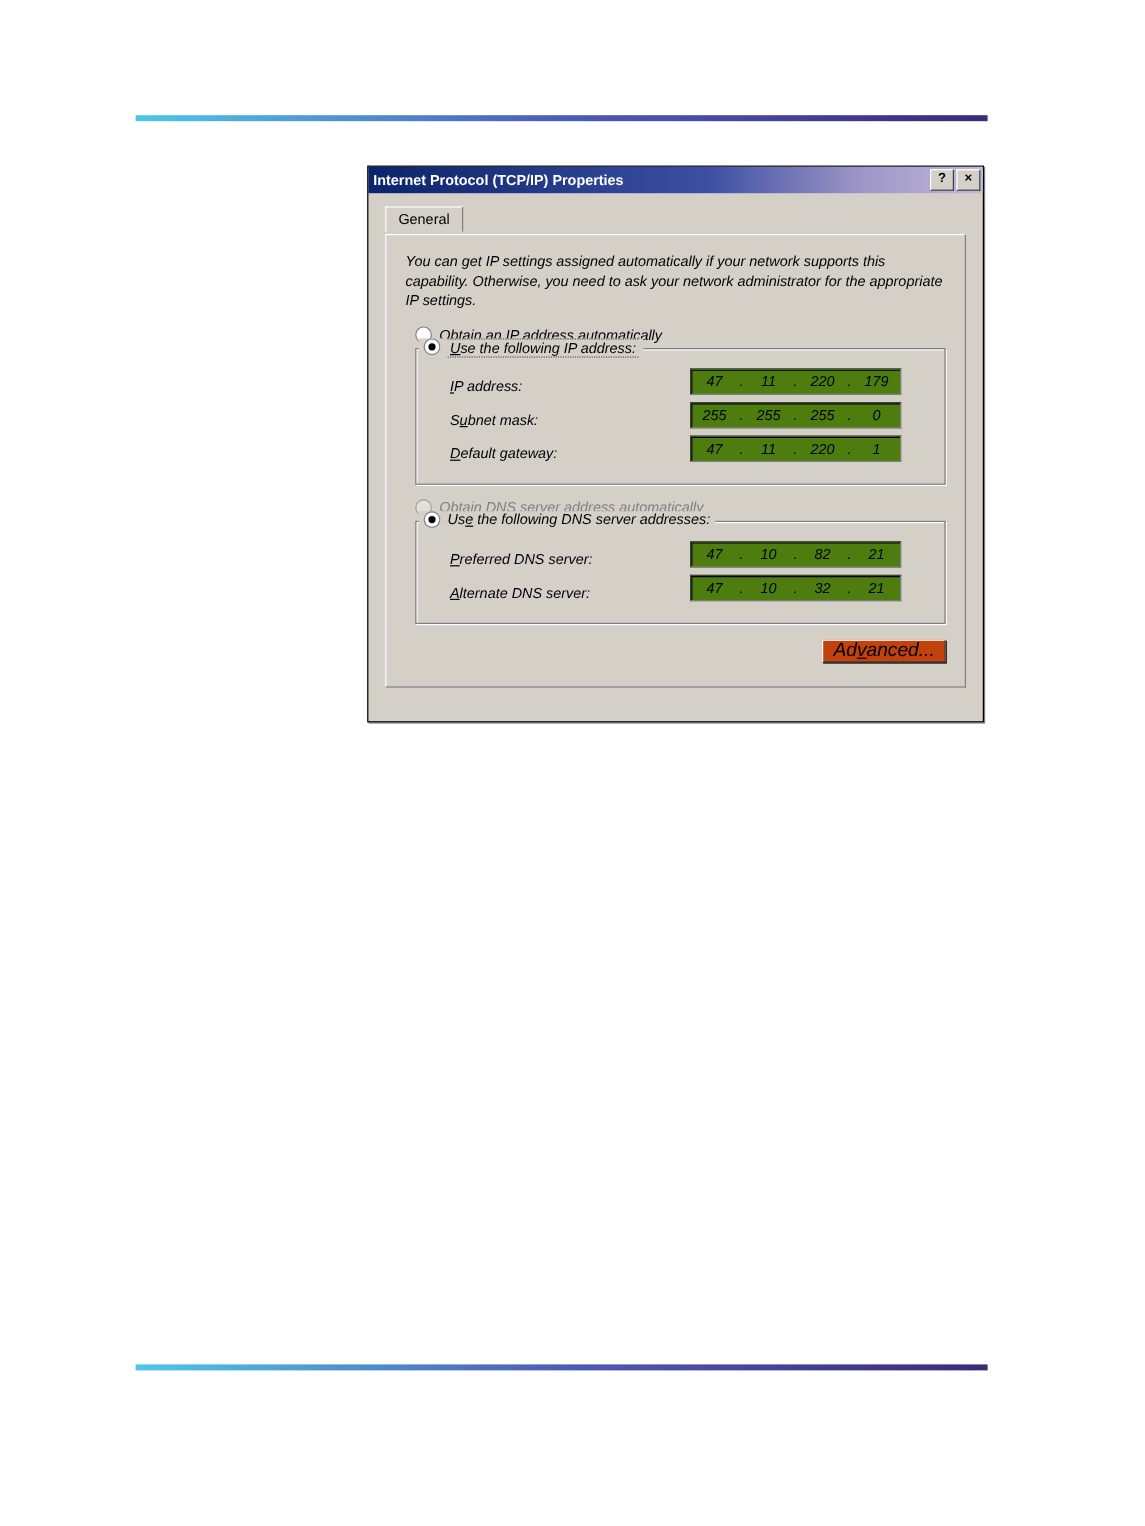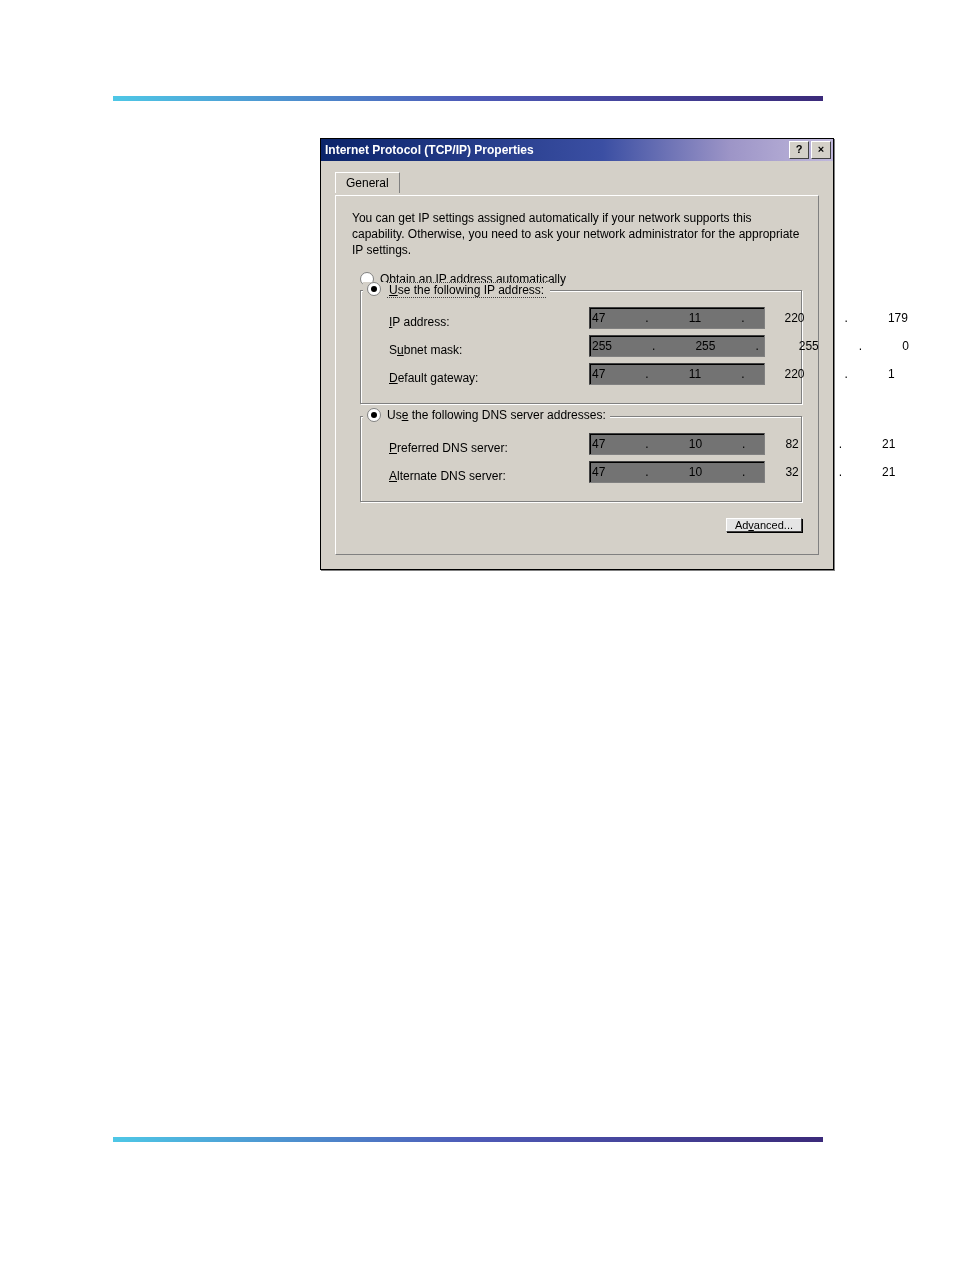--- a/index.html
+++ b/index.html
@@ -21,21 +21,21 @@
     width: 710px;
     height: 5px;
     background: linear-gradient(to right, #4ec7e6 0%, #4e5bb8 50%, #3b2a7a 100%);
   }
   .grad-top { top: 96px; }
   .grad-bottom { top: 1137px; }
 
   
   .dialog {
     position: absolute;
-    left: 320px;
+    left: 306px;
     top: 138px;
     width: 512px;
     background: #d4d0c8;
     border: 1px solid #000;
     box-shadow: 1px 1px 0 #808080;
   }
   .titlebar {
     height: 22px;
     line-height: 22px;
     background: linear-gradient(to right, #0a246a 0%, #3b4fa3 55%, #9d95c7 80%, #c0b8dc 100%);
@@ -57,21 +57,21 @@
     border-bottom-color: #404040;
     color: #000;
     font-weight: bold;
     font-size: 11px;
     line-height: 14px;
     text-align: center;
     font-family: "Marlett", "Tahoma", sans-serif;
   }
 
   .client {
-    padding: 10px 14px 14px 14px;
+    padding: 10px 14px 28px 14px;
   }
 
   
   .tab-row { height: 24px; position: relative; }
   .tab {
     display: inline-block;
     padding: 3px 10px;
     background: #d4d0c8;
     border: 1px solid #808080;
     border-bottom: none;
@@ -80,20 +80,21 @@
     position: relative;
     top: 1px;
     font-size: 12px;
   }
   .tab-pane {
     border: 1px solid #808080;
     border-top-color: #fff;
     border-left-color: #fff;
     background: #d4d0c8;
     padding: 14px 16px 18px 16px;
+    font-style: italic;
   }
 
   .intro {
     font-size: 12px;
     line-height: 16px;
     margin-bottom: 14px;
     color: #000;
   }
 
   .radio-row {
@@ -154,42 +155,41 @@
   .field-label {
     width: 200px;
     font-size: 12px;
   }
   .underline { text-decoration: underline; }
   .ip-input {
     display: flex;
     align-items: center;
     width: 170px;
     height: 20px;
-    background: #737373;
+    background: #4d7c0f;
     border: 1px solid #808080;
     border-top-color: #404040;
     border-left-color: #404040;
     box-shadow: inset 1px 1px 0 #000;
     font-size: 12px;
     justify-content: space-around;
     padding: 0 2px;
-    gap: 40px;
   }
   .ip-input span.dot { color:#000; }
   .ip-input span.oct { width: 28px; text-align: center; }
 
   .btn {
     min-width: 80px;
     height: 24px;
-    background: #e5e5e5;
+    background: #c2410c;
     border: 1px solid #404040;
     border-top-color: #fff;
     border-left-color: #fff;
     box-shadow: 1px 1px 0 #000;
-    font-size: 11px;
+    font-size: 16px;
     text-align: center;
     line-height: 22px;
     padding: 0 8px;
   }
   .btn.default {
     border: 2px solid #000;
     line-height: 20px;
   }
   .adv-row { text-align: right; margin-top: 10px; }
   .dlg-buttons {
@@ -275,20 +275,26 @@
                 <span class="dot">.</span>
               <span class="oct">11</span>
                 <span class="dot">.</span>
               <span class="oct">220</span>
                 <span class="dot">.</span>
               <span class="oct">1</span>
             </div>
           </div>
         </div>
 
+        <div class="radio-row">
+          <div class="radio disabled"></div>
+          <span class="disabled-text">
+            <span>O</span><span class="underline">b</span><span>tain DNS server address automatically</span>
+          </span>
+        </div>
 
         <div class="fieldset fieldset-border">
           <div class="legend">
             <div class="radio checked"></div>
             <span>
               <span>Us</span><span class="underline">e</span><span> the following DNS server addresses:</span>
             </span>
           </div>
 
           <div class="field-row">

